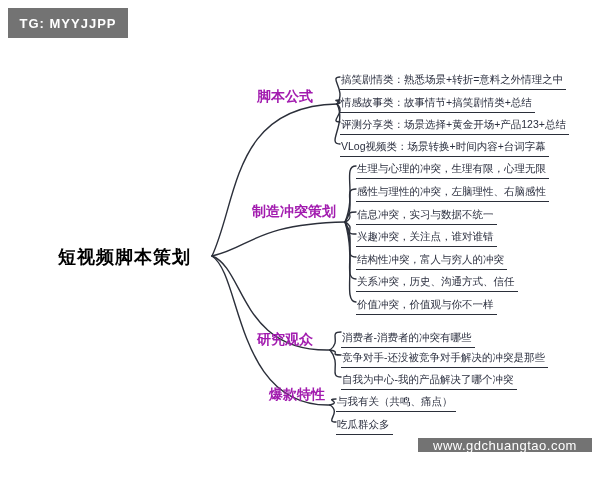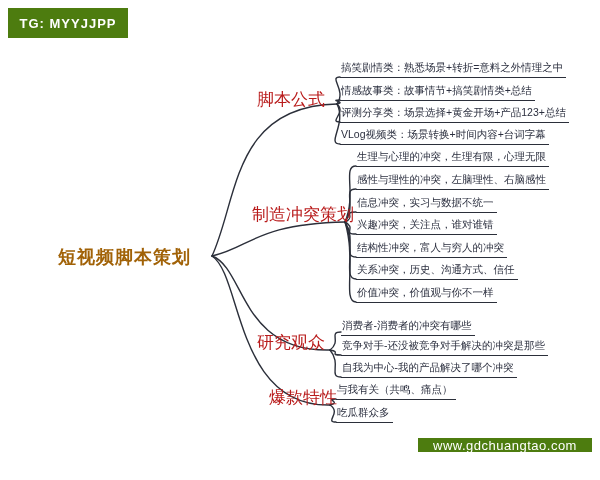--- a/index.html
+++ b/index.html
@@ -3,40 +3,40 @@
 <meta charset="utf-8">
 <style>
   html,body{margin:0;padding:0;background:#fff;}
   .stage{
     position:relative;width:600px;height:480px;background:#ffffff;overflow:hidden;
     font-family:"Liberation Sans","DejaVu Sans",sans-serif;color:#262b3d;
   }
   svg.wires{position:absolute;left:0;top:0;width:600px;height:480px;pointer-events:none;}
   svg.wires path{fill:none;stroke:#2b2f3a;stroke-width:1.4;stroke-linecap:round;}
   .badge{
-    position:absolute;background:#4d7c0f;color:#ffffff;display:flex;
+    position:absolute;background:#737373;color:#ffffff;display:flex;
     align-items:center;justify-content:center;font-weight:bold;
     font-size:13px;letter-spacing:1px;
   }
   .badge.tl{left:8px;top:8px;width:120px;height:30px;}
   .badge.br{left:418px;top:438px;width:174px;height:14px;font-weight:normal;letter-spacing:0.5px;}
   .root{
     position:absolute;left:58px;top:245px;font-size:18px;font-weight:bold;
-    letter-spacing:1px;color:#a16207;white-space:nowrap;
+    letter-spacing:1px;color:#000000;white-space:nowrap;
   }
   .branch{
-    position:absolute;font-size:17px;font-weight:normal;color:#b91c1c;white-space:nowrap;
+    position:absolute;font-size:14px;font-weight:bold;color:#a21caf;white-space:nowrap;
   }
   .b1{left:257px;top:88px;}
   .b2{left:252px;top:203px;}
   .b3{left:257px;top:331px;}
   .b4{left:257px;top:386px;margin-left:12px;}
   .leaf{
     position:absolute;font-size:10.5px;line-height:14px;color:#2a2e3e;
-    white-space:nowrap;padding:0 3px 3px 1px;border-bottom:1.5px solid #2b2f3a;
+    white-space:nowrap;padding:0 3px 3px 1px;border-bottom:1.5px solid #2b2f3a;margin-top:12px;
   }
 </style>
 </head>
 <body>
 
 <div class="stage">
 
   <svg class="wires">
     <g>
       <path d="M212,256 C238,200 232,106 337,104"></path>

